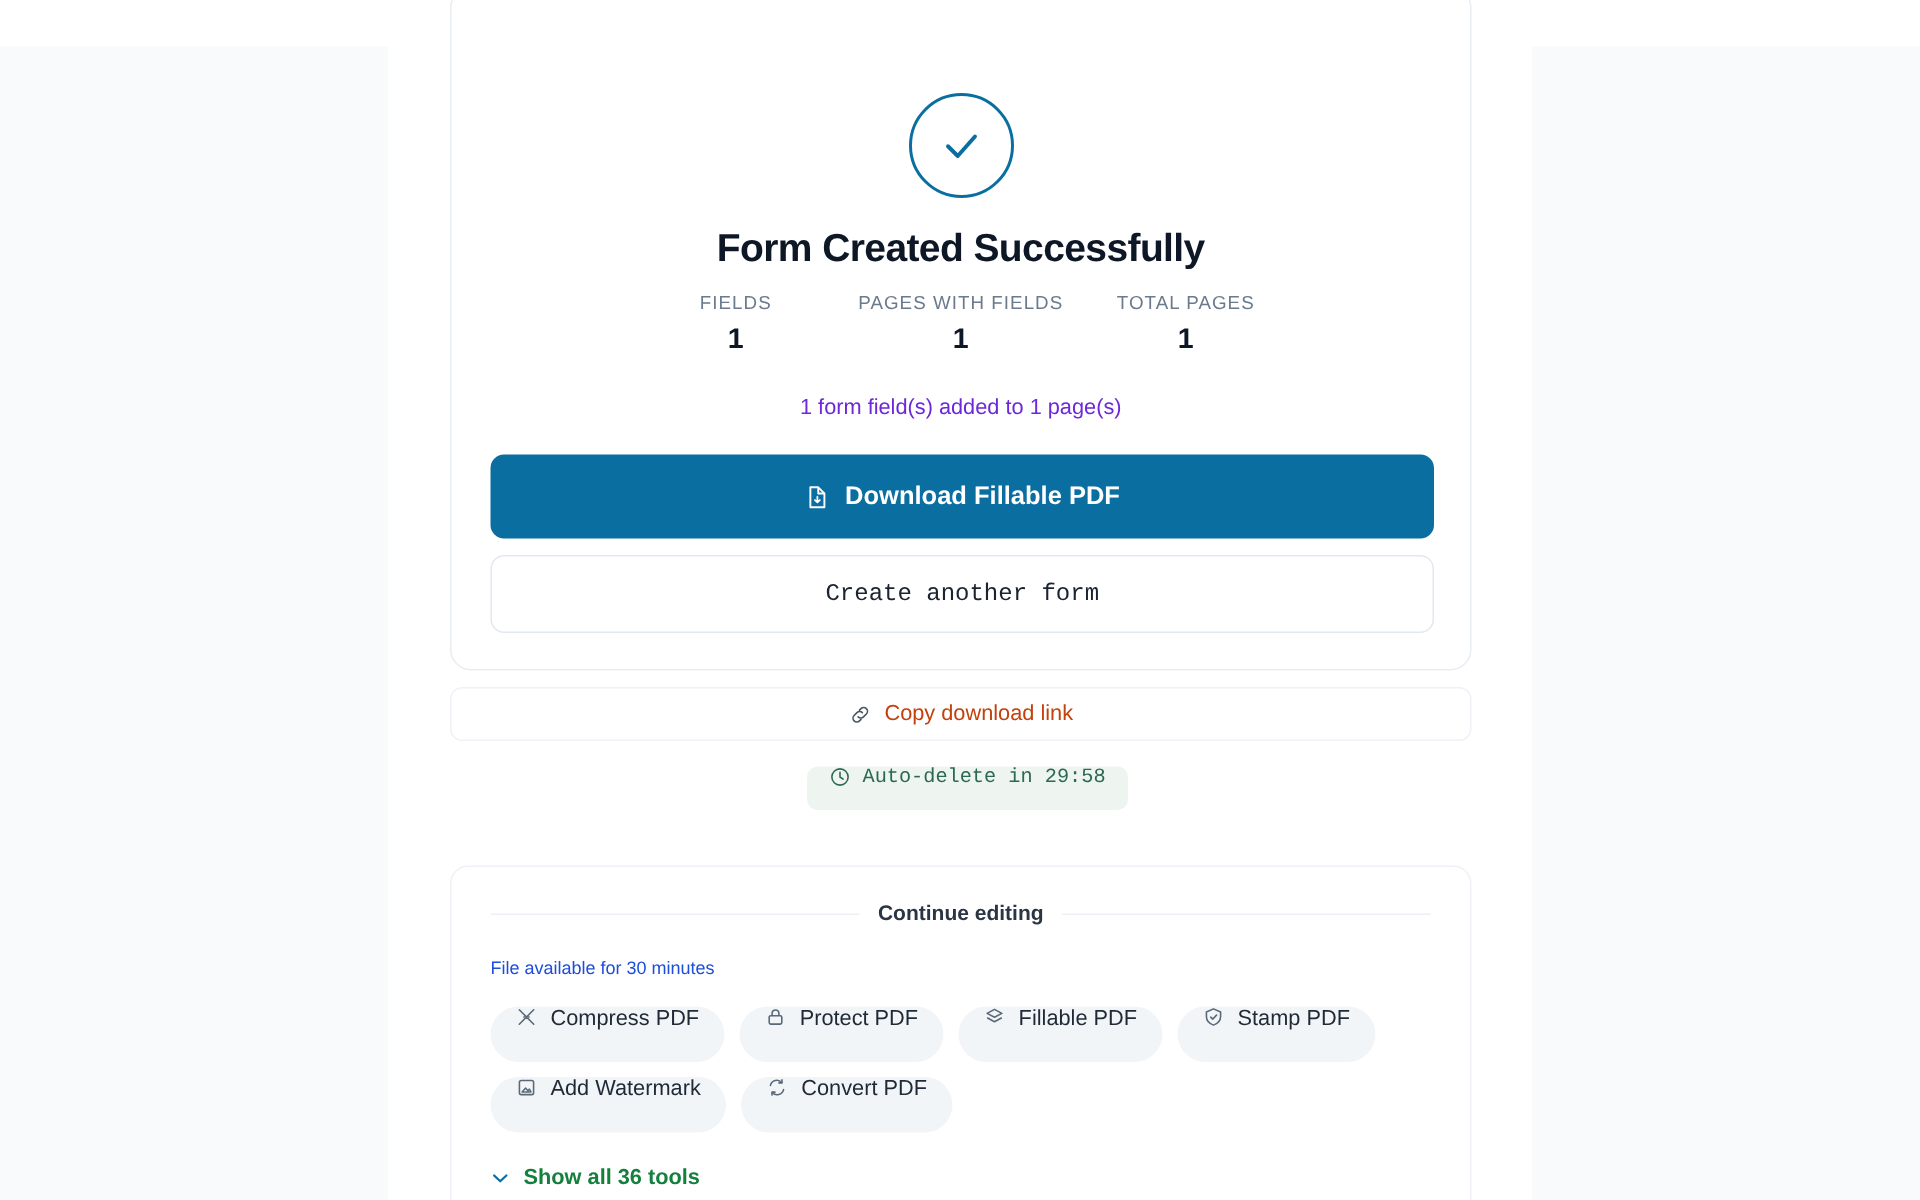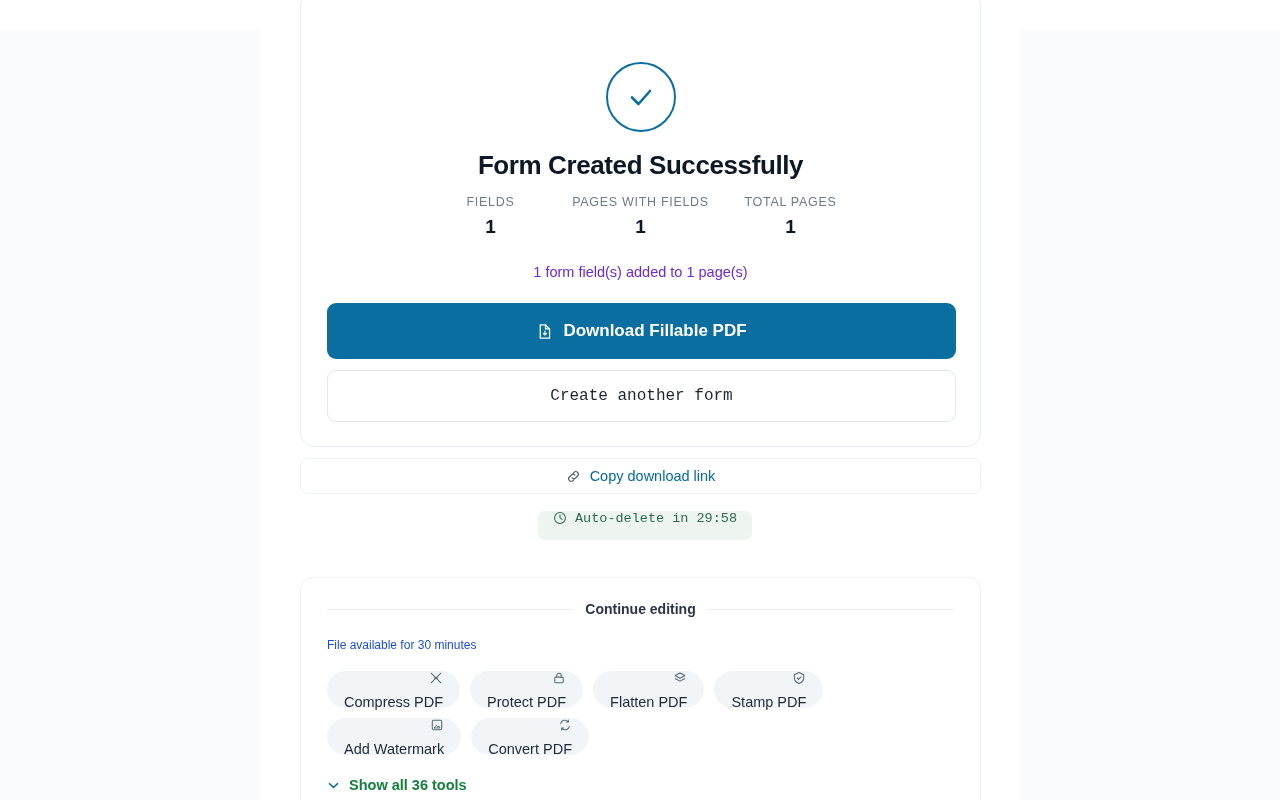--- a/index.html
+++ b/index.html
@@ -145,21 +145,21 @@
     width: 681px;
     height: 36px;
     background: #ffffff;
     border: 1px solid #eef2f6;
     border-radius: 8px;
     display: flex;
     align-items: center;
     justify-content: center;
     gap: 9px;
     font-size: 14.5px;
-    color: #0369a1;
+    color: #c2410c;
     cursor: pointer;
   }
 
   
   .autodelete {
     position: absolute;
     left: 279px;
     top: 480px;
     height: 29px;
     padding: 0 15px;
@@ -218,24 +218,23 @@
   .chip {
     height: 37px;
     padding: 0 17px;
     background: #f1f5f8;
     border: none;
     border-radius: 19px;
     font-size: 14.5px;
     color: #1f2a36;
     font-family: "Liberation Sans", sans-serif;
     display: inline-flex;
-    align-items: flex-end;
+    align-items: flex-start;
     gap: 9px;
     cursor: pointer;
-    flex-direction: column;
   }
   .chip .gi { color: #5a6878; display: inline-flex; }
   .show-all {
     margin-top: 22px;
     display: inline-flex;
     align-items: center;
     gap: 9px;
     font-size: 14.5px;
     font-weight: 700;
     color: #15803d;
@@ -347,21 +346,21 @@
           <span>Protect PDF</span>
         </button>
 
         <button class="chip">
           <span class="gi">
             <svg width="14" height="14" viewBox="0 0 16 16">
               <path d="M8 2.2l5.6 3-5.6 3-5.6-3z" fill="none" stroke="#5a6878" stroke-width="1.2" stroke-linejoin="round"></path>
               <path d="M2.4 8.6L8 11.6l5.6-3" fill="none" stroke="#5a6878" stroke-width="1.2" stroke-linejoin="round"></path>
             </svg>
           </span>
-          <span>Flatten PDF</span>
+          <span>Fillable PDF</span>
         </button>
 
         <button class="chip">
           <span class="gi">
             <svg width="14" height="14" viewBox="0 0 16 16">
               <path d="M8 1.8l5.4 2.4v3.4c0 3.3-2.3 5.4-5.4 6.6-3.1-1.2-5.4-3.3-5.4-6.6V4.2z" fill="none" stroke="#5a6878" stroke-width="1.2" stroke-linejoin="round"></path>
               <path d="M5.9 8.1L7.4 9.6l2.9-3" fill="none" stroke="#5a6878" stroke-width="1.2" stroke-linecap="round" stroke-linejoin="round"></path>
             </svg>
           </span>
           <span>Stamp PDF</span>

